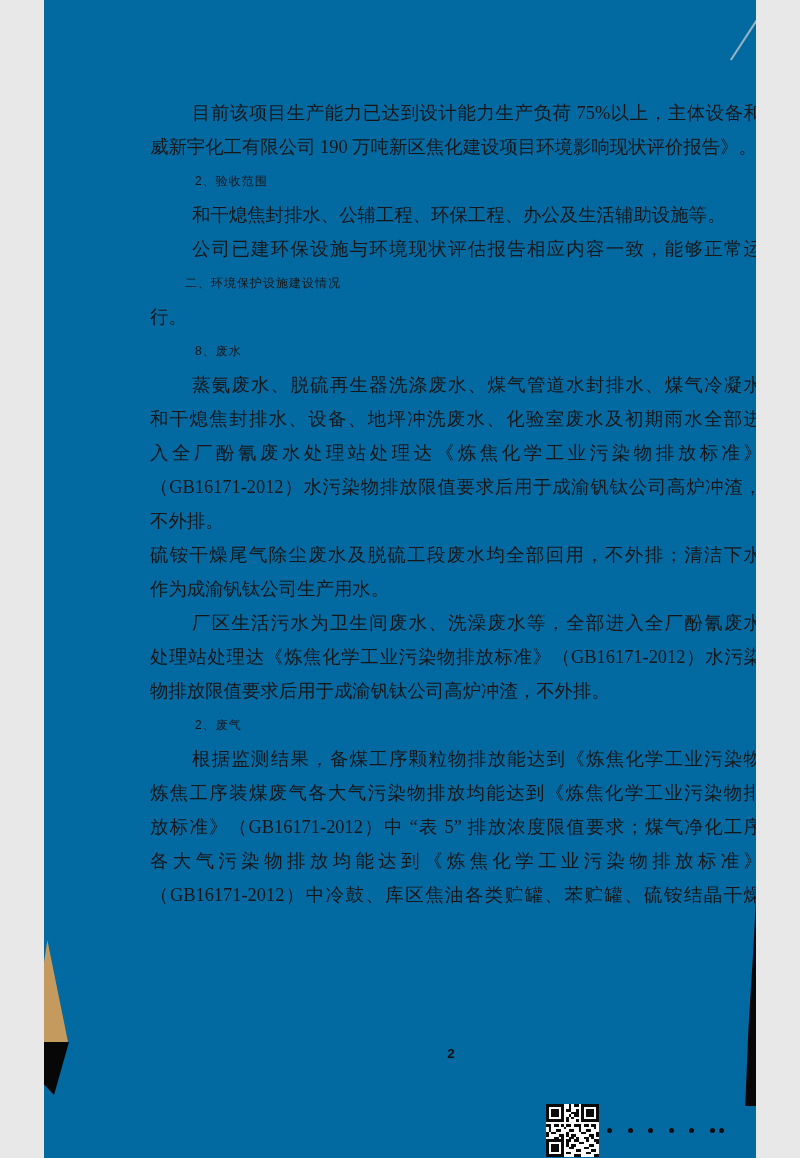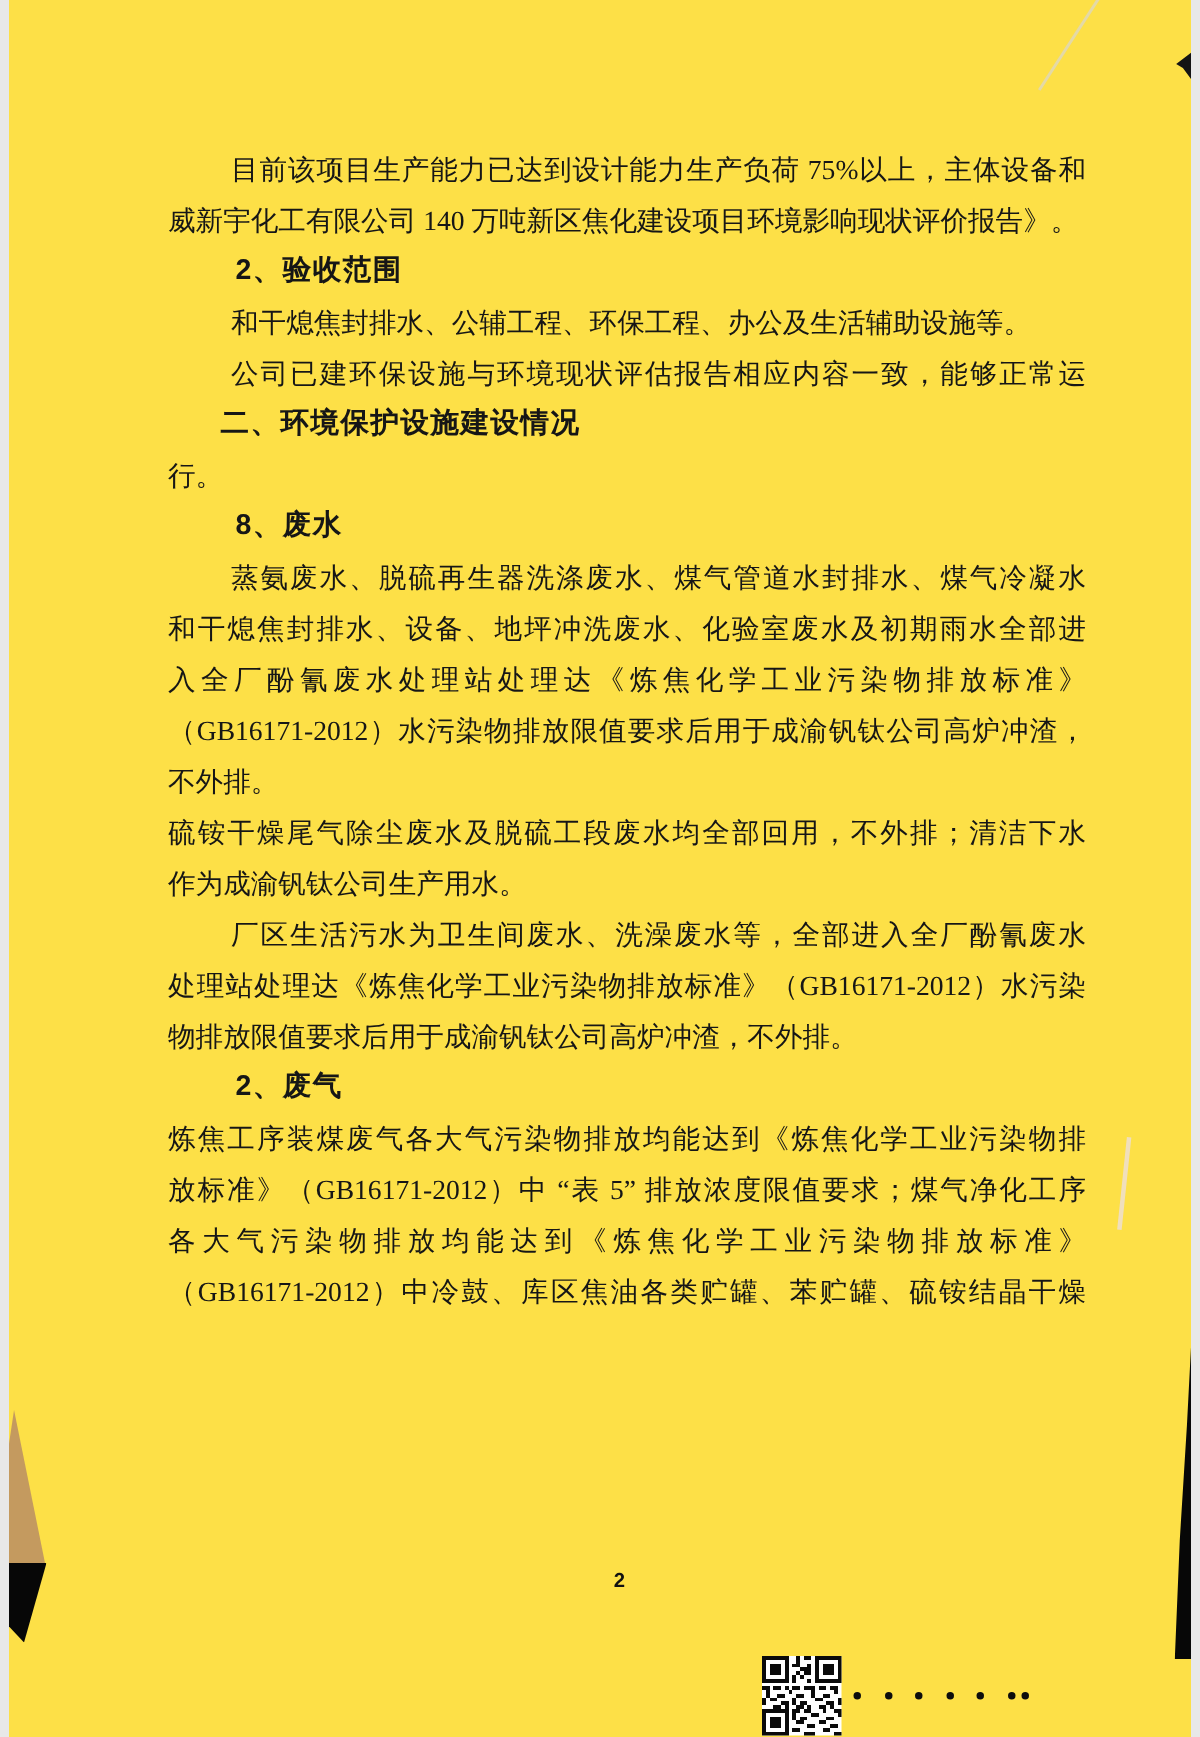--- a/index.html
+++ b/index.html
@@ -1,31 +1,31 @@
 <!DOCTYPE html>
 <html><head>
 <meta charset="utf-8">
 <style>
   html,body{margin:0;padding:0;background:#e8e8e8;}
   .page{
-    position:relative;width:788px;height:1158px;margin:0 auto;
-    background:#fde047;overflow:hidden;
+    position:relative;width:712px;height:1158px;margin:0 auto;
+    background:#0369a1;overflow:hidden;
     color:#161616;
     font-family:"Liberation Serif","DejaVu Serif",serif;
   }
   .doc{position:absolute;left:106px;top:96px;width:612px;}
   .ln{
     height:34px;line-height:34px;font-size:18.4px;
     overflow:hidden;white-space:normal;
   }
   .j{text-align:justify;text-align-last:justify;}
   .ind{text-indent:42px;}
   .ind2{text-indent:35px;}
   .ind3{text-indent:45px;}
-  .h{font-family:"Liberation Sans","DejaVu Sans",sans-serif;font-weight:700;font-size:19px;letter-spacing:1px;}
+  .h{font-family:"Liberation Sans","DejaVu Sans",sans-serif;font-weight:400;font-size:12px;letter-spacing:1px;}
   .pagenum{
     position:absolute;left:397px;top:1046px;width:20px;text-align:center;
     font-family:"Liberation Sans","DejaVu Sans",sans-serif;
     font-weight:700;font-size:13.5px;color:#111;
   }
   
   .qr{position:absolute;left:502px;top:1104px;width:53px;height:53px;}
   .dots{position:absolute;left:563px;top:1128px;width:120px;height:6px;}
   .dot{position:absolute;top:0;width:5px;height:5px;border-radius:50%;background:#0d0d0d;}
   
@@ -54,38 +54,39 @@
     transform:rotate(6deg);opacity:.8;
   }
 </style>
 </head>
 <body>
 
 <div class="page">
 
   <div class="doc">
     <div class="ln ind j">目前该项目生产能力已达到设计能力生产负荷 75%以上，主体设备和</div>
-    <div class="ln">威新宇化工有限公司 140 万吨新区焦化建设项目环境影响现状评价报告》。</div>
+    <div class="ln">威新宇化工有限公司 190 万吨新区焦化建设项目环境影响现状评价报告》。</div>
     <div class="ln h ind3">2、验收范围</div>
     <div class="ln ind">和干熄焦封排水、公辅工程、环保工程、办公及生活辅助设施等。</div>
     <div class="ln ind j">公司已建环保设施与环境现状评估报告相应内容一致，能够正常运</div>
     <div class="ln h ind2">二、环境保护设施建设情况</div>
     <div class="ln">行。</div>
     <div class="ln h ind3">8、废水</div>
     <div class="ln ind j">蒸氨废水、脱硫再生器洗涤废水、煤气管道水封排水、煤气冷凝水</div>
     <div class="ln j">和干熄焦封排水、设备、地坪冲洗废水、化验室废水及初期雨水全部进</div>
     <div class="ln j">入全厂酚氰废水处理站处理达《炼焦化学工业污染物排放标准》</div>
     <div class="ln j">（GB16171-2012）水污染物排放限值要求后用于成渝钒钛公司高炉冲渣，</div>
     <div class="ln">不外排。</div>
     <div class="ln j">硫铵干燥尾气除尘废水及脱硫工段废水均全部回用，不外排；清洁下水</div>
     <div class="ln">作为成渝钒钛公司生产用水。</div>
     <div class="ln ind j">厂区生活污水为卫生间废水、洗澡废水等，全部进入全厂酚氰废水</div>
     <div class="ln j">处理站处理达《炼焦化学工业污染物排放标准》（GB16171-2012）水污染</div>
     <div class="ln">物排放限值要求后用于成渝钒钛公司高炉冲渣，不外排。</div>
     <div class="ln h ind3">2、废气</div>
+    <div class="ln ind j">根据监测结果，备煤工序颗粒物排放能达到《炼焦化学工业污染物</div>
     <div class="ln j">炼焦工序装煤废气各大气污染物排放均能达到《炼焦化学工业污染物排</div>
     <div class="ln j">放标准》（GB16171-2012）中 “表 5” 排放浓度限值要求；煤气净化工序</div>
     <div class="ln j">各大气污染物排放均能达到《炼焦化学工业污染物排放标准》</div>
     <div class="ln j">（GB16171-2012）中冷鼓、库区焦油各类贮罐、苯贮罐、硫铵结晶干燥</div>
   </div>
 
   <div class="pagenum">2</div>
 
   <div class="qr">
     <svg width="53" height="53" viewBox="0 0 21 21" shape-rendering="crispEdges" aria-hidden="true">

